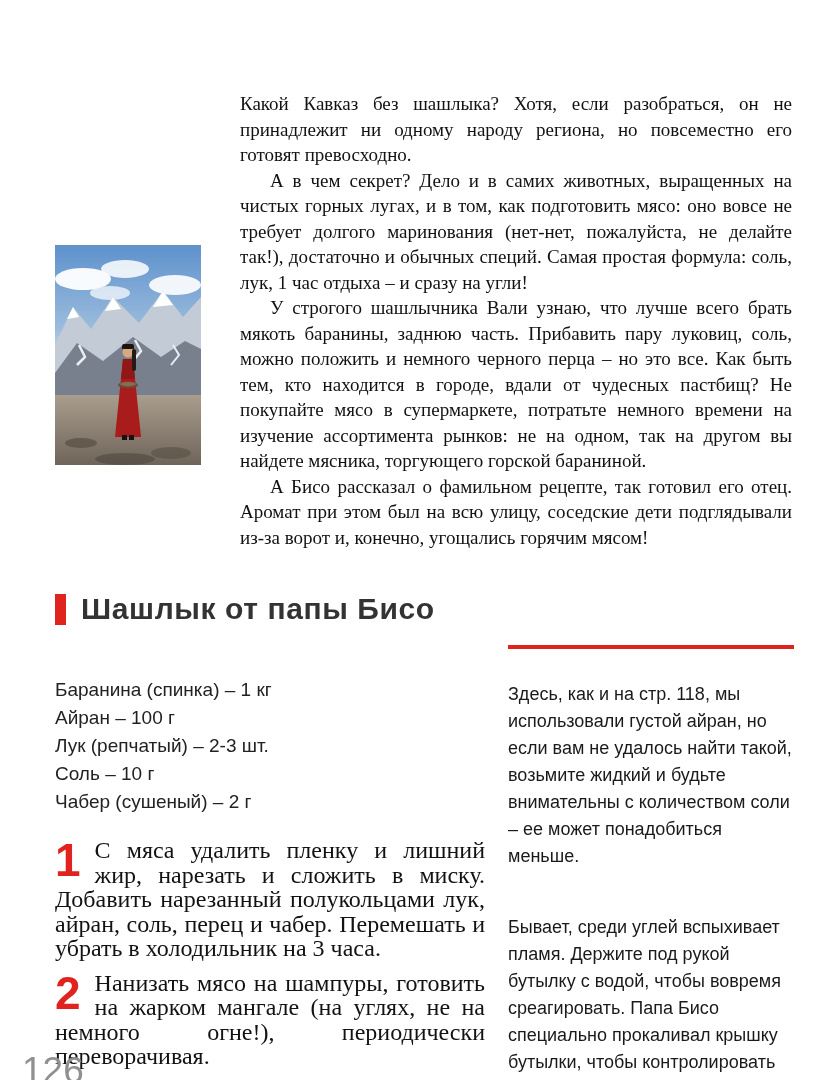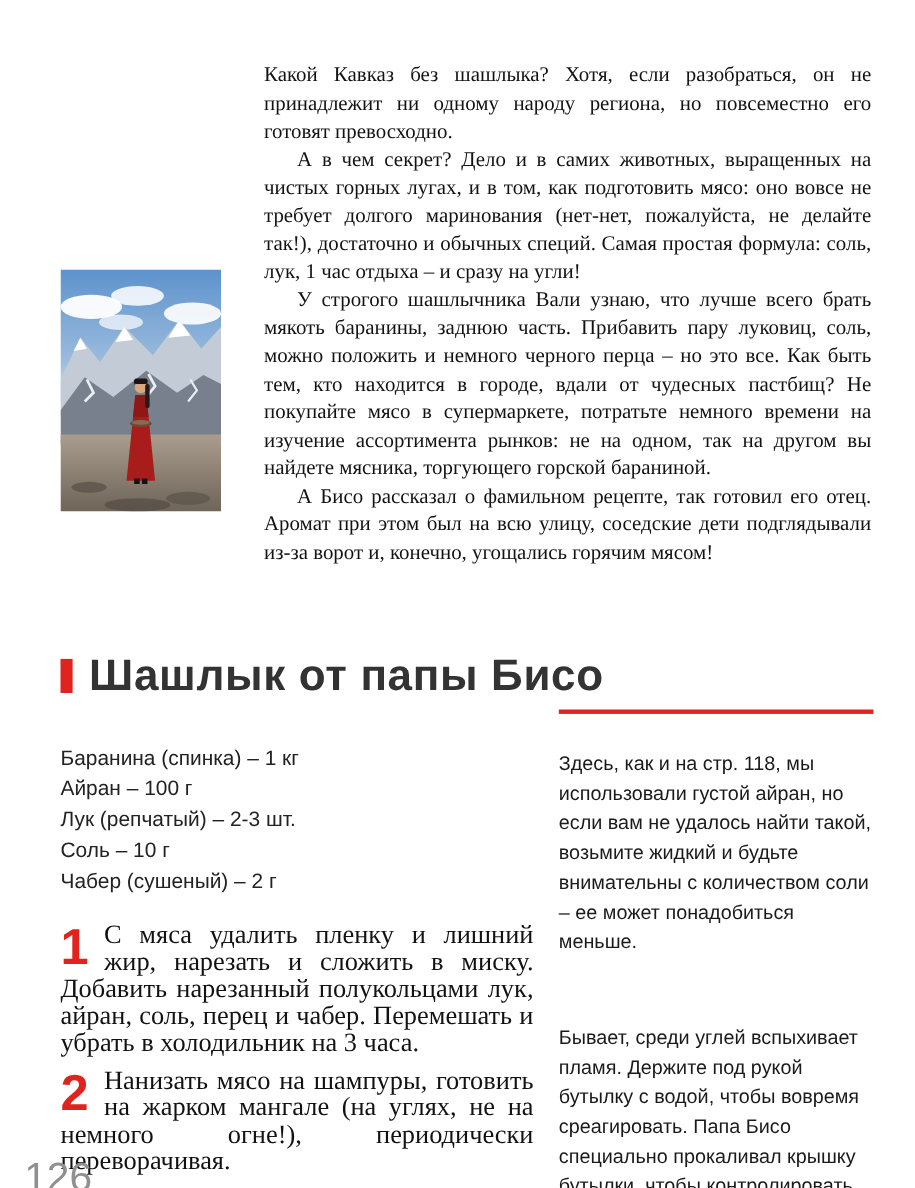--- a/index.html
+++ b/index.html
@@ -21,21 +21,21 @@
     top: 56px;
     width: 552px;
   }
   .intro p {
     font-size: 19px;
     line-height: 25.5px;
     text-align: justify;
     color: #121212;
     text-indent: 30px;
   }
-  .intro p:first-child { text-indent: 0; }
+  .intro p:first-child { text-indent: 0; margin-top: 35px; }
 
   
   .photo {
     position: absolute;
     left: 55px;
     top: 245px;
     width: 146px;
     height: 220px;
   }
   .photo svg { display: block; width: 100%; height: 100%; }
@@ -49,21 +49,21 @@
     align-items: center;
     font-family: "Liberation Sans", sans-serif;
   }
   .accent-bar {
     width: 11px;
     height: 31px;
     background: var(--accent-red, #e0231e);
     margin-right: 15px;
   }
   .recipe-title {
-    font-size: 40px;
+    font-size: 30px;
     font-weight: 700;
     color: #333333;
     letter-spacing: 0.6px;
   }
 
   
   .left-col {
     position: absolute;
     left: 55px;
     top: 676px;
@@ -101,21 +101,21 @@
     top: 645px;
     width: 286px;
     font-family: "Liberation Sans", sans-serif;
   }
   .rule { height: 4px; background: var(--accent-red, #e0231e); }
   .tips { margin-top: 32px; }
   .tips p {
     font-size: 18px;
     line-height: 27px;
     color: #1a1a1a;
-    margin-bottom: 60px;
+    margin-bottom: 44px;
   }
   .tips p:last-child { margin-bottom: 0; }
 
   
   .page-number {
     position: absolute;
     left: 22px;
     top: 1026px;
     font-family: "Liberation Sans", sans-serif;
     font-weight: 400;

